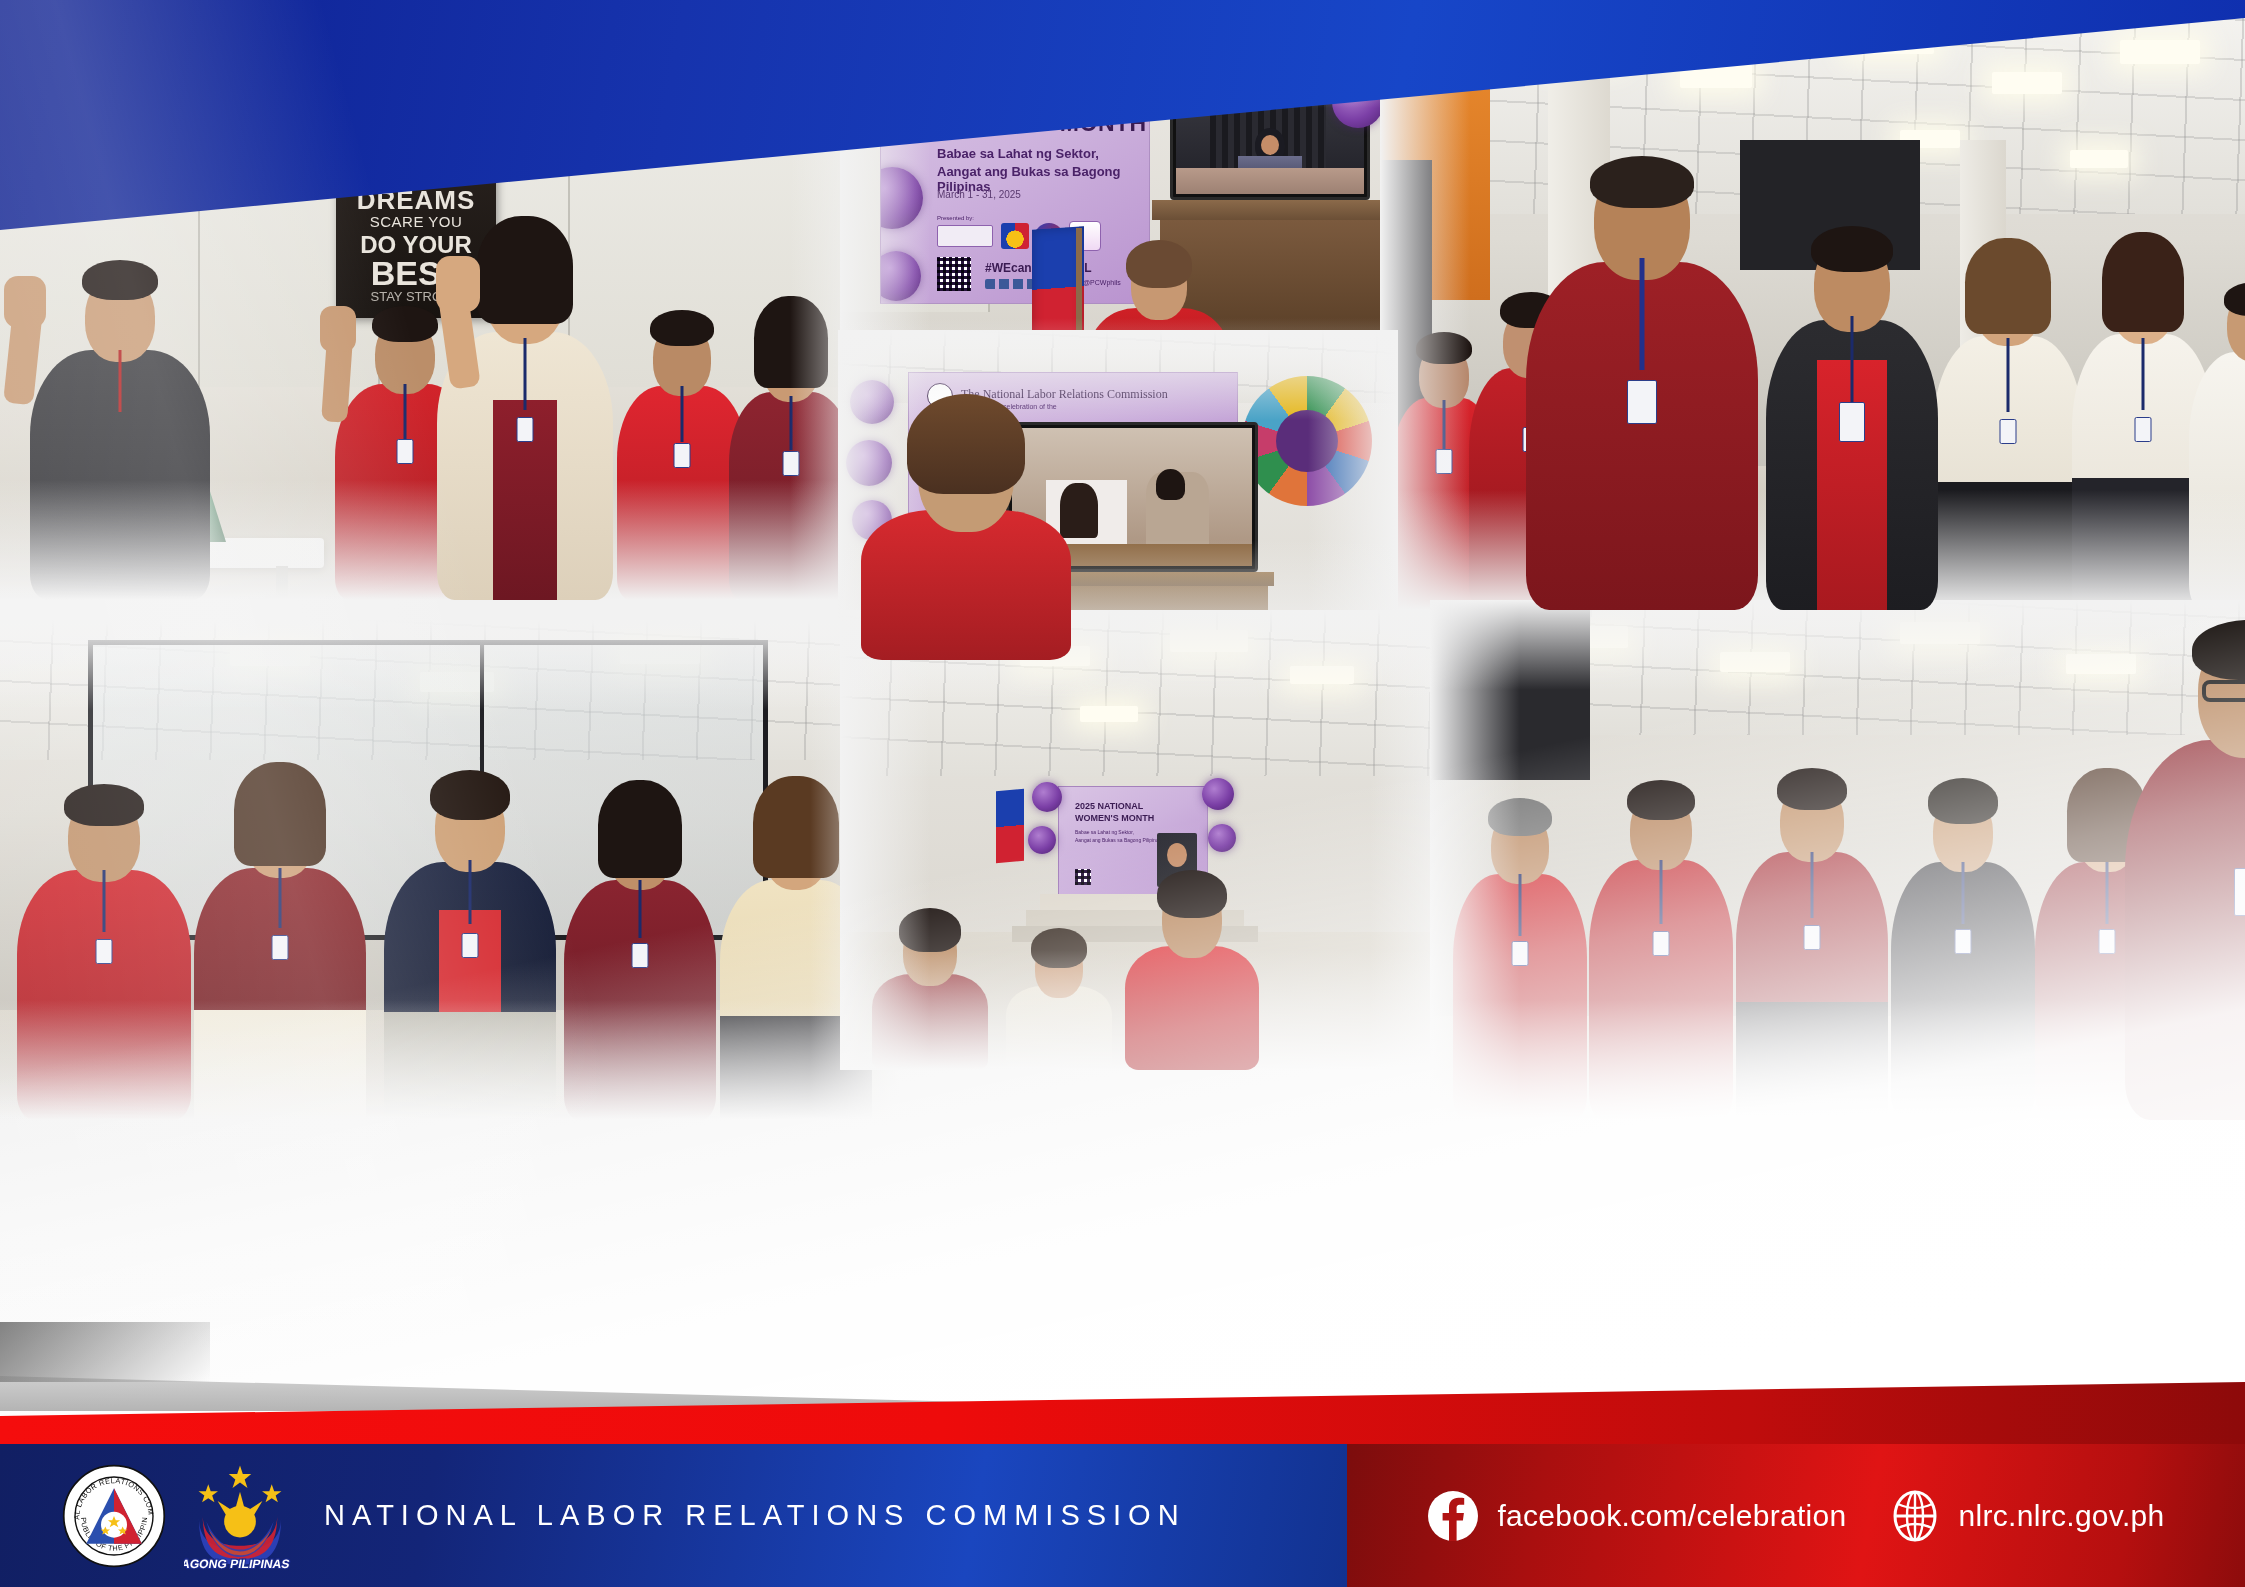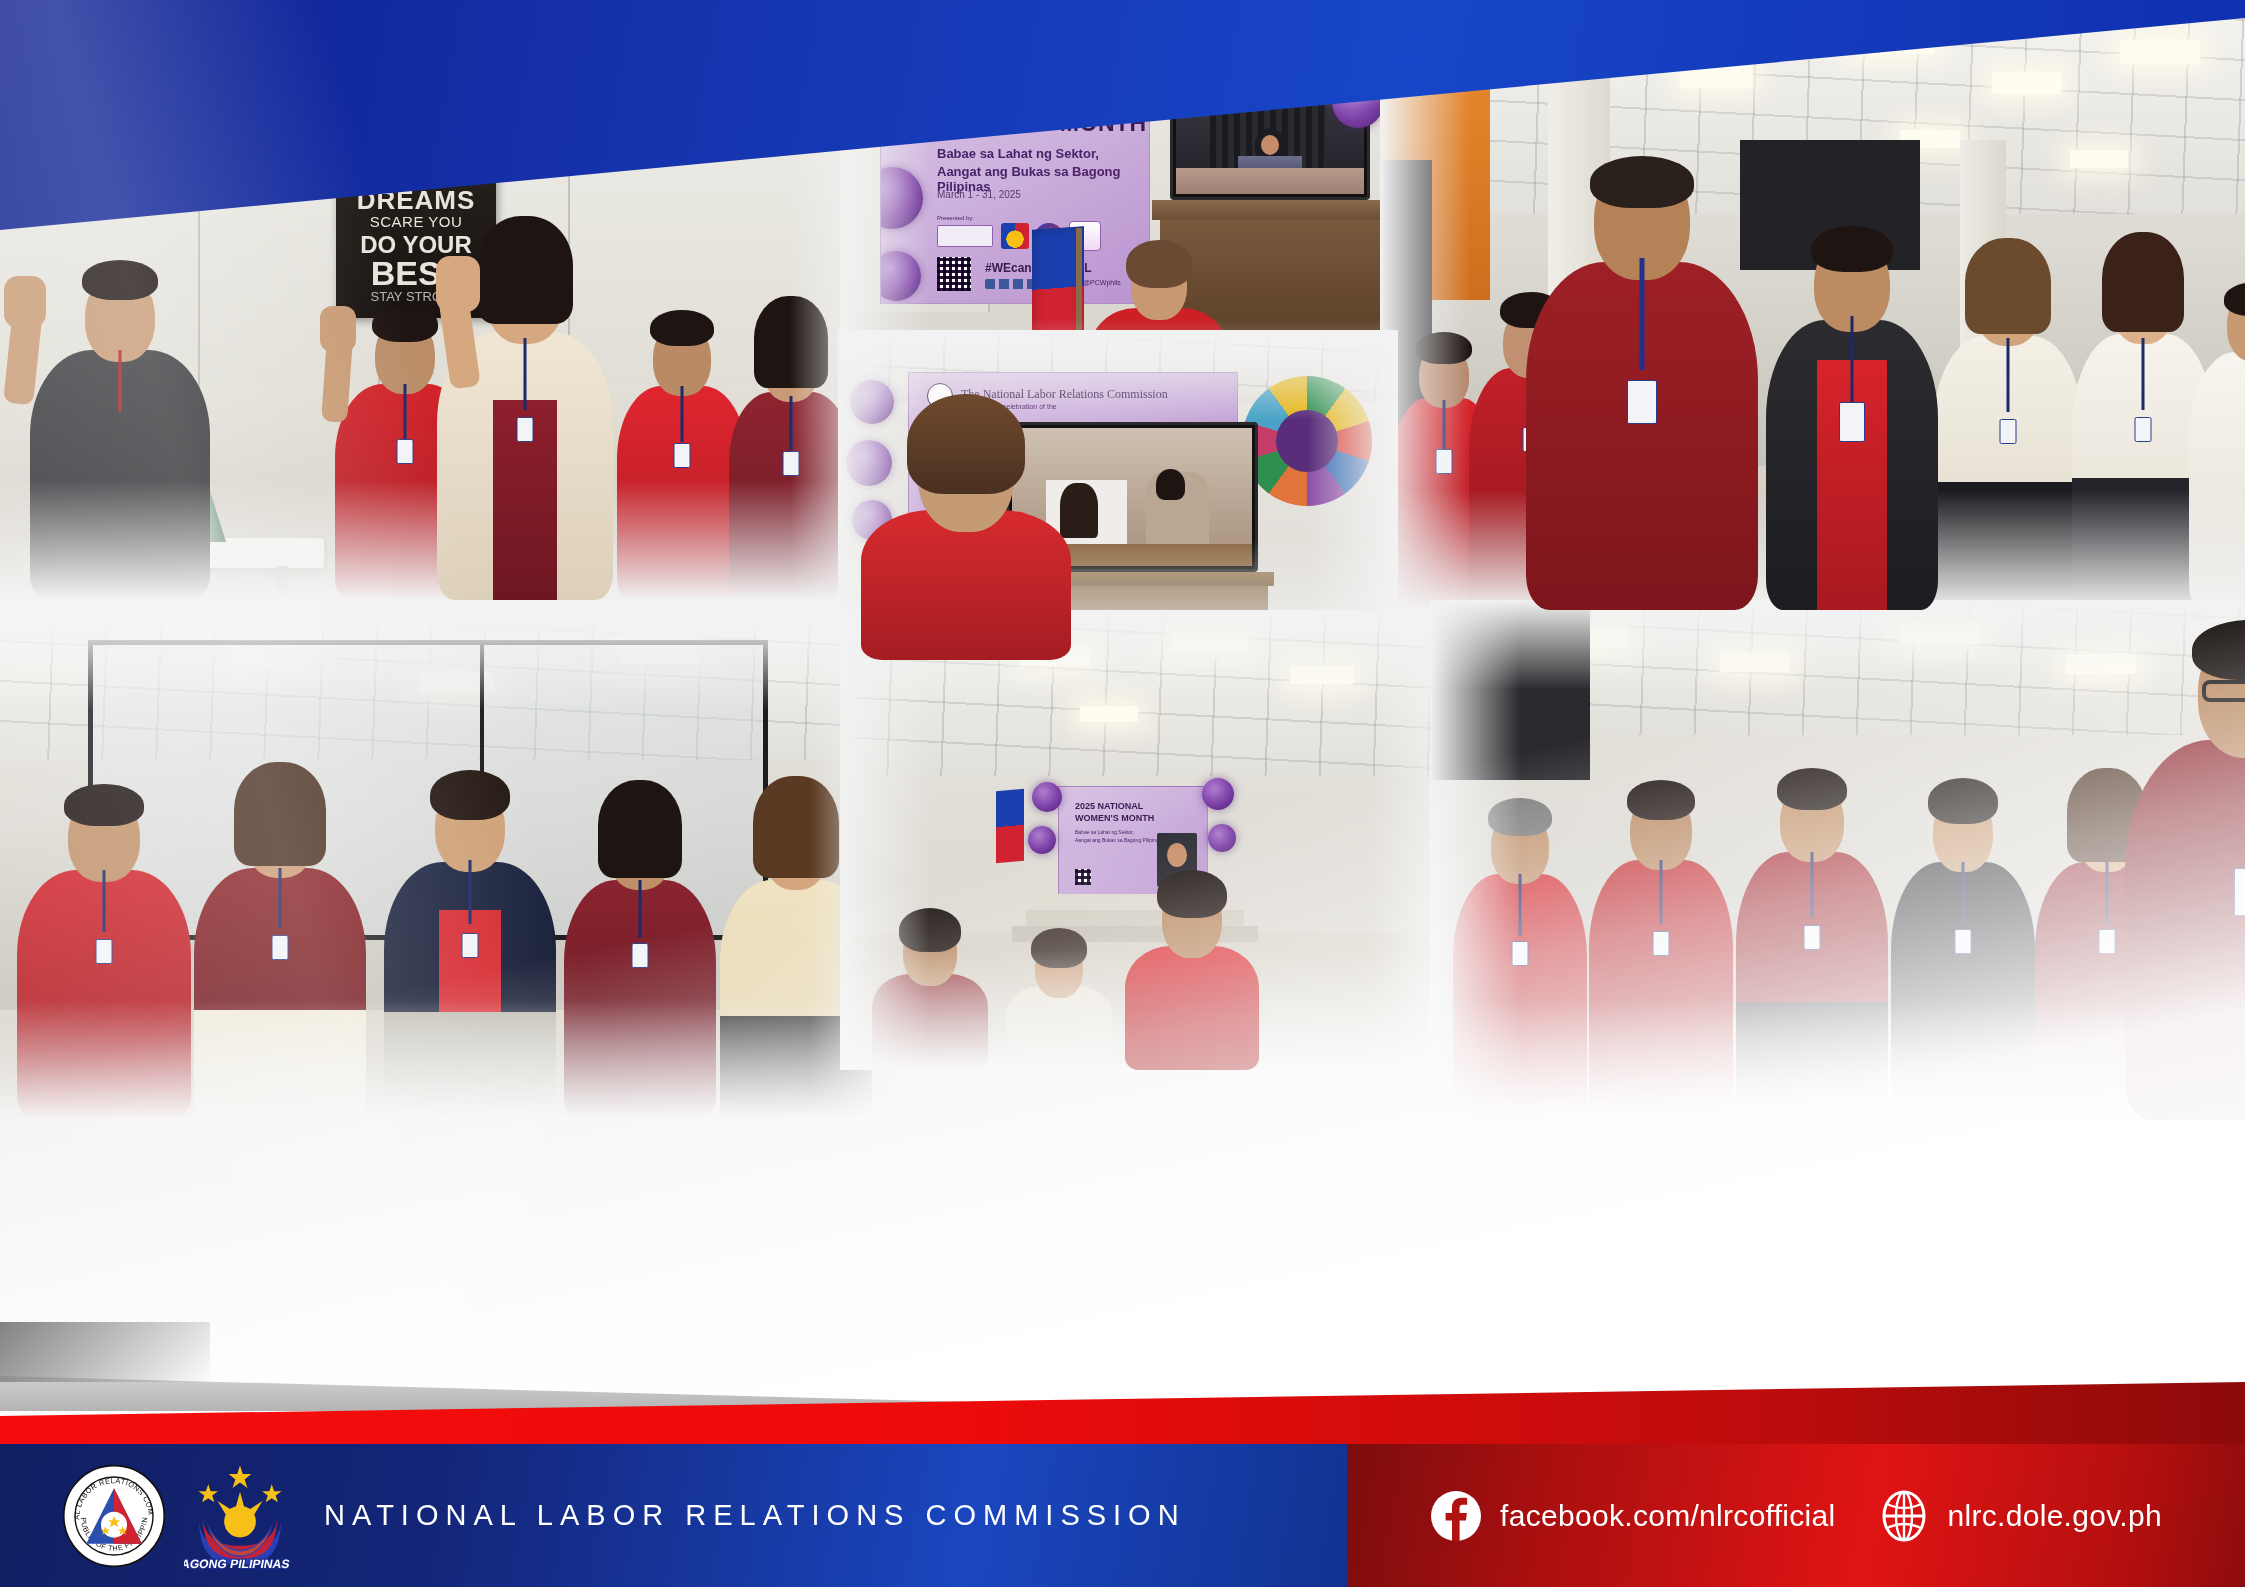--- a/index.html
+++ b/index.html
@@ -692,33 +692,33 @@
     </div>
 
     <div class="f-red">
       <div class="f-link">
         <span style="display:inline-block;width:52px;height:52px;">
           <svg viewBox="0 0 52 52" width="52" height="52" aria-hidden="true">
             <circle cx="26" cy="26" r="25" fill="#ffffff"></circle>
             <path d="M29.6 52V31.6h6.3l1-7.5h-7.3v-4.8c0-2.2.6-3.6 3.7-3.6h3.9v-6.7c-.7-.1-3-.3-5.7-.3-5.7 0-9.5 3.4-9.5 9.8v5.5h-6.4v7.5h6.4V52h7.6z" fill="#b11313" transform="translate(0,-1)"></path>
           </svg>
         </span>
-        <span>facebook.com/nlrcofficial</span>
+        <span>facebook.com/celebration</span>
       </div>
 
       <div class="f-link">
         <span style="display:inline-block;width:52px;height:52px;">
           <svg viewBox="0 0 52 52" width="52" height="52" aria-hidden="true">
             <ellipse cx="26" cy="26" rx="20" ry="24" fill="none" stroke="#ffffff" stroke-width="3"></ellipse>
             <ellipse cx="26" cy="26" rx="8" ry="24" fill="none" stroke="#ffffff" stroke-width="2.4"></ellipse>
             <line x1="6" y1="26" x2="46" y2="26" stroke="#ffffff" stroke-width="2.8"></line>
             <line x1="26" y1="2" x2="26" y2="50" stroke="#ffffff" stroke-width="2.4"></line>
             <path d="M9 14 Q26 22 43 14" fill="none" stroke="#ffffff" stroke-width="2.4"></path>
             <path d="M9 38 Q26 30 43 38" fill="none" stroke="#ffffff" stroke-width="2.4"></path>
           </svg>
         </span>
-        <span>nlrc.dole.gov.ph</span>
+        <span>nlrc.nlrc.gov.ph</span>
       </div>
     </div>
 
   </div>
 
 </div>
 
 </body></html>

